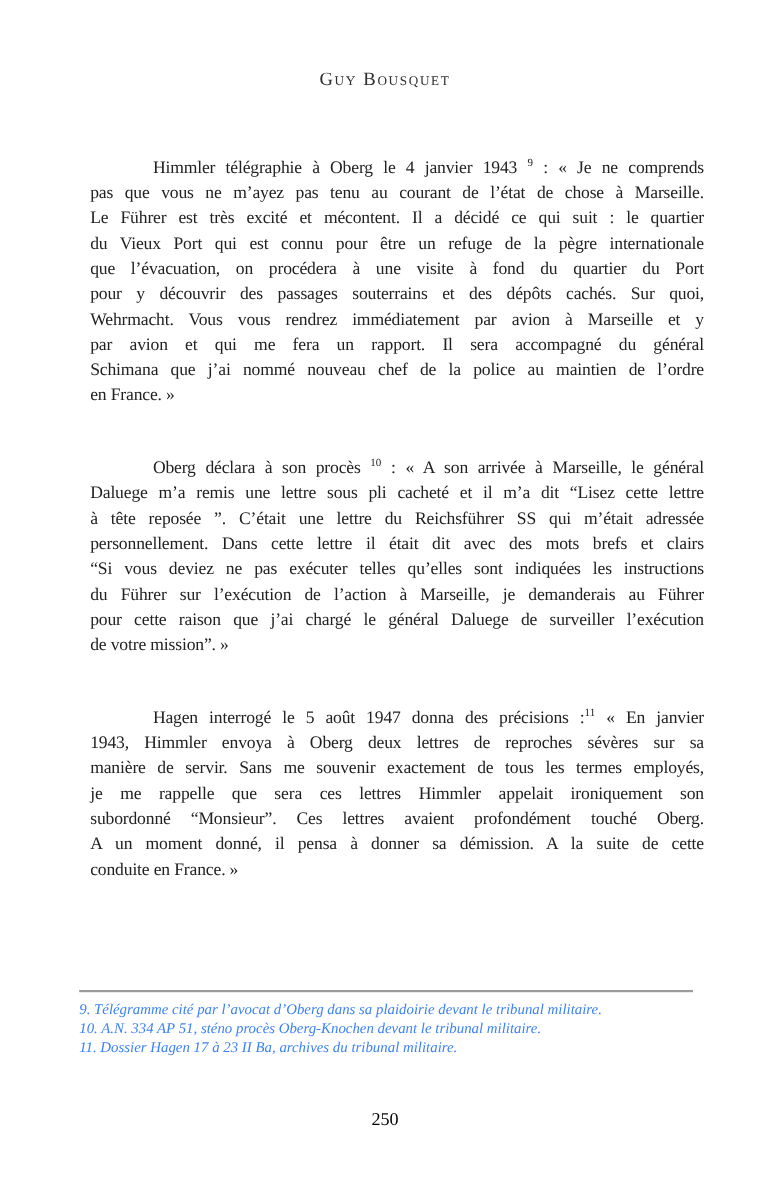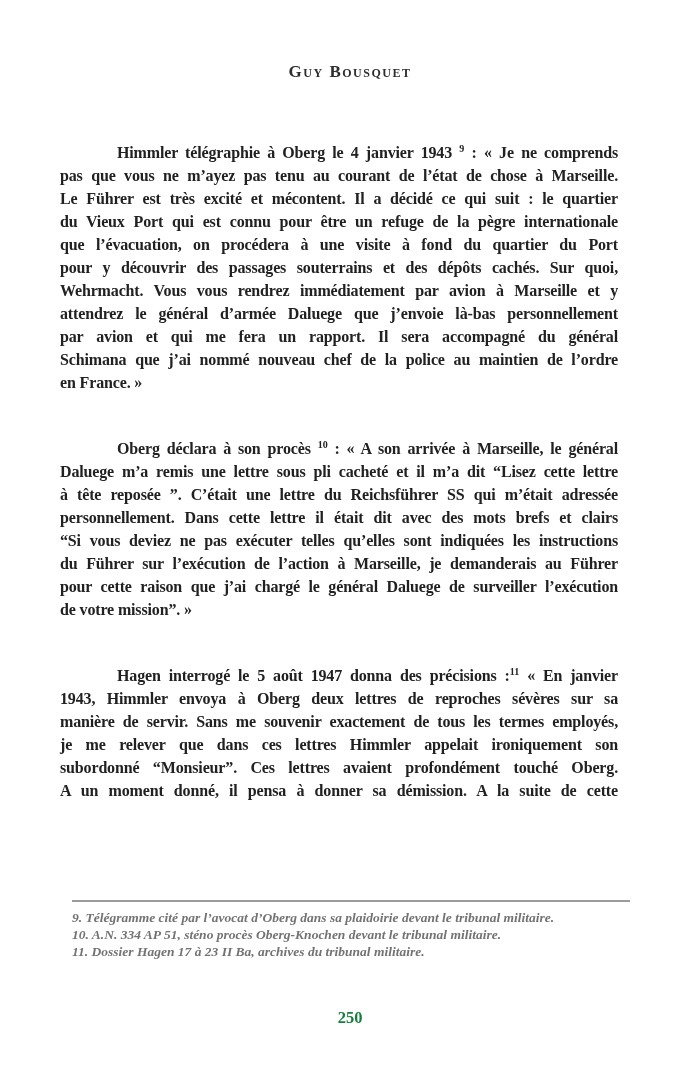--- a/index.html
+++ b/index.html
@@ -4,35 +4,35 @@
 <style>
   html, body { margin: 0; padding: 0; }
   body {
     width: 700px; height: 1089px;
     background: #ffffff;
     font-family: "Liberation Serif", "DejaVu Serif", serif;
     color: #212121;
     position: relative;
     overflow: hidden;
   }
-  .page { position: absolute; inset: 0; font-weight: bold; }
+  .page { position: absolute; inset: 0; }
 
   .running-header {
     position: absolute;
     top: 62px; left: 0; width: 100%;
     text-align: center;
     font-variant: small-caps;
     font-size: 17px;
     letter-spacing: 1.5px;
     color: #2e2e2e;
   }
 
   .body-text {
     position: absolute;
-    left: 60px; top: 141px;
+    left: 82px; top: 141px;
     width: 558px;
     font-size: 16px;
     line-height: 23px;
     letter-spacing: -0.15px;
   }
   .para + .para { margin-top: 43px; }
   .line {
     text-align: justify;
     text-align-last: justify;
     white-space: normal;
@@ -54,69 +54,69 @@
   .footnote-rule {
     height: 2px;
     width: 100%;
     background: #9b9b9b;
     margin-bottom: 7px;
   }
   .footnote {
     font-style: italic;
     font-size: 13.5px;
     line-height: 17px;
-    color: #737373;
+    color: #3b82f6;
   }
 
   .page-number {
     position: absolute;
     top: 1008px; left: 0; width: 100%;
     text-align: center;
     font-size: 16.5px;
-    color: #15803d;
+    color: #000000;
   }
 </style>
 </head>
 <body>
 
 <div class="page">
 
   <div class="running-header">Guy Bousquet</div>
 
   <div class="body-text">
       <div class="para">
         <div class="line first">Himmler télégraphie à Oberg le 4 janvier 1943 <sup>9</sup> : « Je ne comprends</div>
         <div class="line">pas que vous ne m’ayez pas tenu au courant de l’état de chose à Marseille.</div>
         <div class="line">Le Führer est très excité et mécontent. Il a décidé ce qui suit : le quartier</div>
         <div class="line">du Vieux Port qui est connu pour être un refuge de la pègre internationale</div>
         <div class="line">que l’évacuation, on procédera à une visite à fond du quartier du Port</div>
         <div class="line">pour y découvrir des passages souterrains et des dépôts cachés. Sur quoi,</div>
         <div class="line">Wehrmacht. Vous vous rendrez immédiatement par avion à Marseille et y</div>
-        <div class="line">attendrez le général d’armée Daluege que j’envoie là-bas personnellement</div>
         <div class="line">par avion et qui me fera un rapport. Il sera accompagné du général</div>
         <div class="line">Schimana que j’ai nommé nouveau chef de la police au maintien de l’ordre</div>
         <div class="line last">en France. »</div>
       </div>
       <div class="para">
         <div class="line first">Oberg déclara à son procès <sup>10</sup> : « A son arrivée à Marseille, le général</div>
         <div class="line">Daluege m’a remis une lettre sous pli cacheté et il m’a dit “Lisez cette lettre</div>
         <div class="line">à tête reposée ”. C’était une lettre du Reichsführer SS qui m’était adressée</div>
         <div class="line">personnellement. Dans cette lettre il était dit avec des mots brefs et clairs</div>
         <div class="line">“Si vous deviez ne pas exécuter telles qu’elles sont indiquées les instructions</div>
         <div class="line">du Führer sur l’exécution de l’action à Marseille, je demanderais au Führer</div>
         <div class="line">pour cette raison que j’ai chargé le général Daluege de surveiller l’exécution</div>
         <div class="line last">de votre mission”. »</div>
       </div>
       <div class="para">
         <div class="line first">Hagen interrogé le 5 août 1947 donna des précisions :<sup>11</sup> « En janvier</div>
         <div class="line">1943, Himmler envoya à Oberg deux lettres de reproches sévères sur sa</div>
         <div class="line">manière de servir. Sans me souvenir exactement de tous les termes employés,</div>
-        <div class="line">je me relever que dans ces lettres Himmler appelait ironiquement son</div>
+        <div class="line">je me rappelle que sera ces lettres Himmler appelait ironiquement son</div>
         <div class="line">subordonné “Monsieur”. Ces lettres avaient profondément touché Oberg.</div>
         <div class="line">A un moment donné, il pensa à donner sa démission. A la suite de cette</div>
+        <div class="line last">conduite en France. »</div>
       </div>
     </div>
 
   <div class="footnotes">
     <div class="footnote-rule"></div>
     <div>
         <div class="footnote">9. Télégramme cité par l’avocat d’Oberg dans sa plaidoirie devant le tribunal militaire.</div>
         <div class="footnote">10. A.N. 334 AP 51, sténo procès Oberg-Knochen devant le tribunal militaire.</div>
         <div class="footnote">11. Dossier Hagen 17 à 23 II Ba, archives du tribunal militaire.</div>
       </div>

